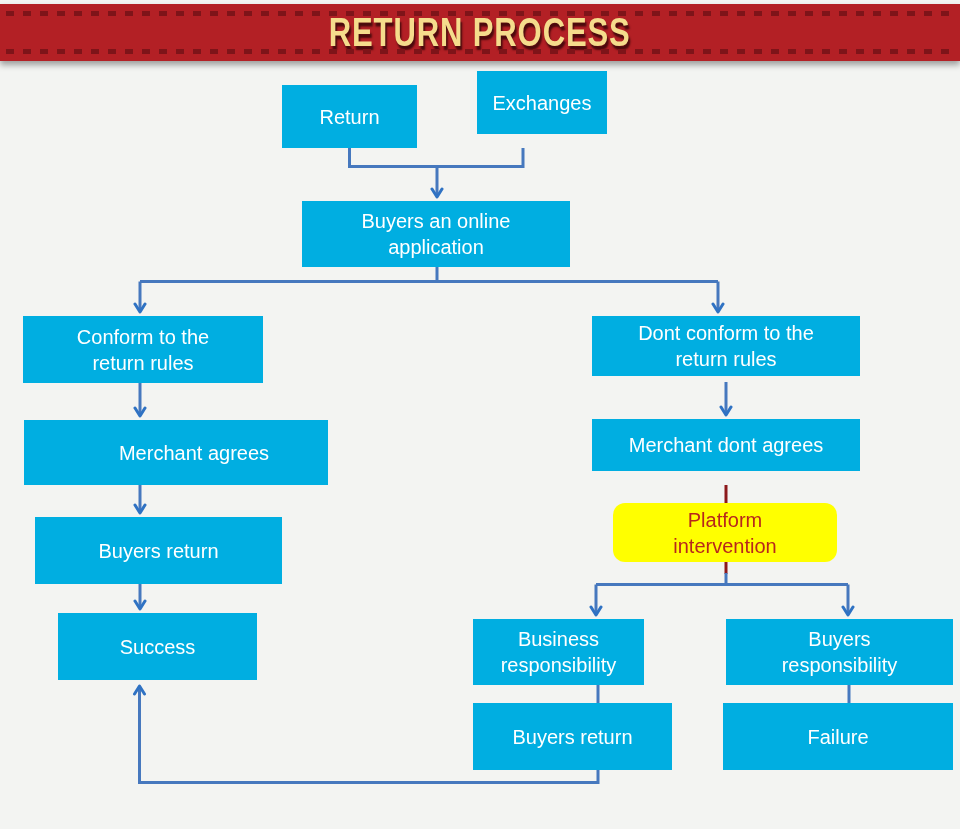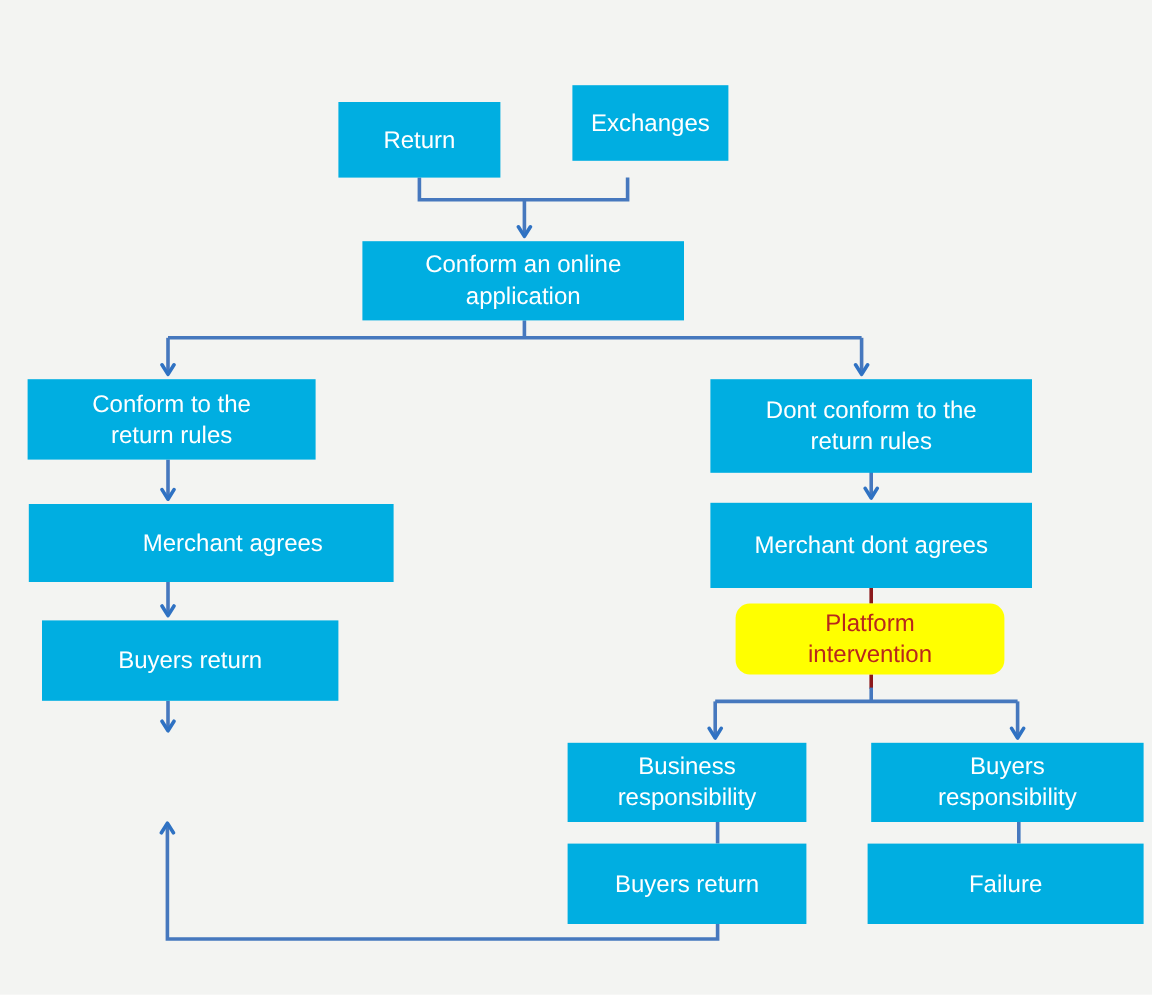--- a/index.html
+++ b/index.html
@@ -92,20 +92,25 @@
   }
   #arrowhead path {
     stroke: var(--arrow-blue, #2F72C3);
   }
 </style>
 </head>
 <body>
 
 <div id="stage">
 
+  <header class="banner">
+    <div class="dash-row dash-top"></div>
+    <h1>RETURN PROCESS</h1>
+    <div class="dash-row dash-bottom"></div>
+  </header>
 
   <svg class="connectors" width="960" height="829" viewBox="0 0 960 829">
     <defs>
       <marker id="arrowhead" viewBox="0 0 14 14" refX="10" refY="7" markerWidth="14" markerHeight="14" orient="auto" markerUnits="userSpaceOnUse">
         <path d="M3 2 L11 7 L3 12" fill="none" stroke-width="3" stroke-linecap="round" stroke-linejoin="round"></path>
       </marker>
     </defs>
 
     <path class="line" d="M349.5 148 L349.5 166.5 L523 166.5 L523 148"></path>
     <path class="line" d="M437 166.5 L437 196" marker-end="url(#arrowhead)"></path>
@@ -128,31 +133,32 @@
     <path class="line" d="M848 584.5 L848 614" marker-end="url(#arrowhead)"></path>
 
     <path class="line" d="M598 685 L598 703"></path>
     <path class="line" d="M849 685 L849 703"></path>
 
     <path class="line" d="M598 770 L598 782.5 L139.5 782.5 L139.5 687" marker-end="url(#arrowhead)"></path>
   </svg>
 
   <div class="node" style="left:282px; top:85px;  width:135px; height:63px;text-align:right;">Return</div>
   <div class="node" style="left:456px; top:71px;  width:130px; height:63px;margin-left:21px;">Exchanges</div>
-  <div class="node" style="left:302px; top:201px; width:268px; height:66px;">Conform an online
+  <div class="node" style="left:302px; top:201px; width:268px; height:66px;">Buyers an online
 application</div>
   <div class="node" style="left:23px;  top:316px; width:240px; height:67px;">Conform to the
 return rules</div>
   <div class="node" style="left:24px;  top:420px; width:268px; height:65px;padding-left:36px;">Merchant agrees</div>
   <div class="node" style="left:35px;  top:517px; width:247px; height:67px;">Buyers return</div>
-  <div class="node" style="left:592px; top:316px; width:268px; height:78px;">Dont conform to the
+  <div class="node" style="left:58px;  top:613px; width:199px; height:67px;">Success</div>
+  <div class="node" style="left:592px; top:316px; width:268px; height:60px;">Dont conform to the
 return rules</div>
-  <div class="node" style="left:592px; top:419px; width:268px; height:71px;">Merchant dont agrees</div>
+  <div class="node" style="left:592px; top:419px; width:268px; height:52px;">Merchant dont agrees</div>
   <div class="node highlight" style="left:613px; top:503px; width:224px; height:59px;text-align:center;">Platform
 intervention</div>
-  <div class="node" style="left:473px; top:619px; width:199px; height:66px;">Business
+  <div class="node" style="left:473px; top:619px; width:171px; height:66px;">Business
 responsibility</div>
   <div class="node" style="left:726px; top:619px; width:227px; height:66px;">Buyers
 responsibility</div>
   <div class="node" style="left:473px; top:703px; width:199px; height:67px;">Buyers return</div>
   <div class="node" style="left:723px; top:703px; width:230px; height:67px;">Failure</div>
 
 </div>
 
 </body></html>

